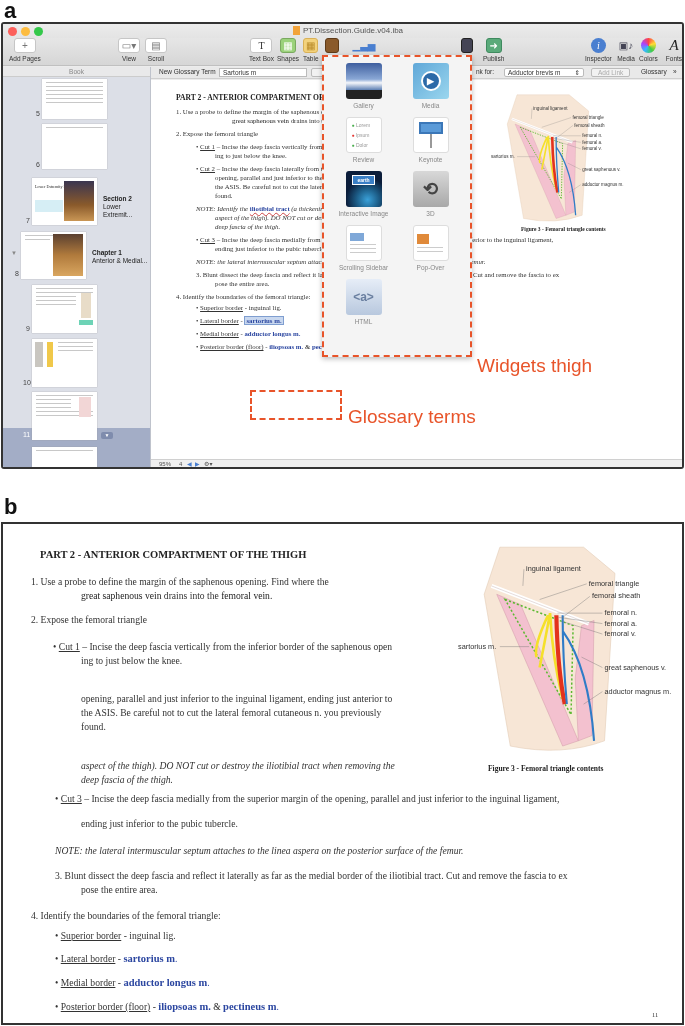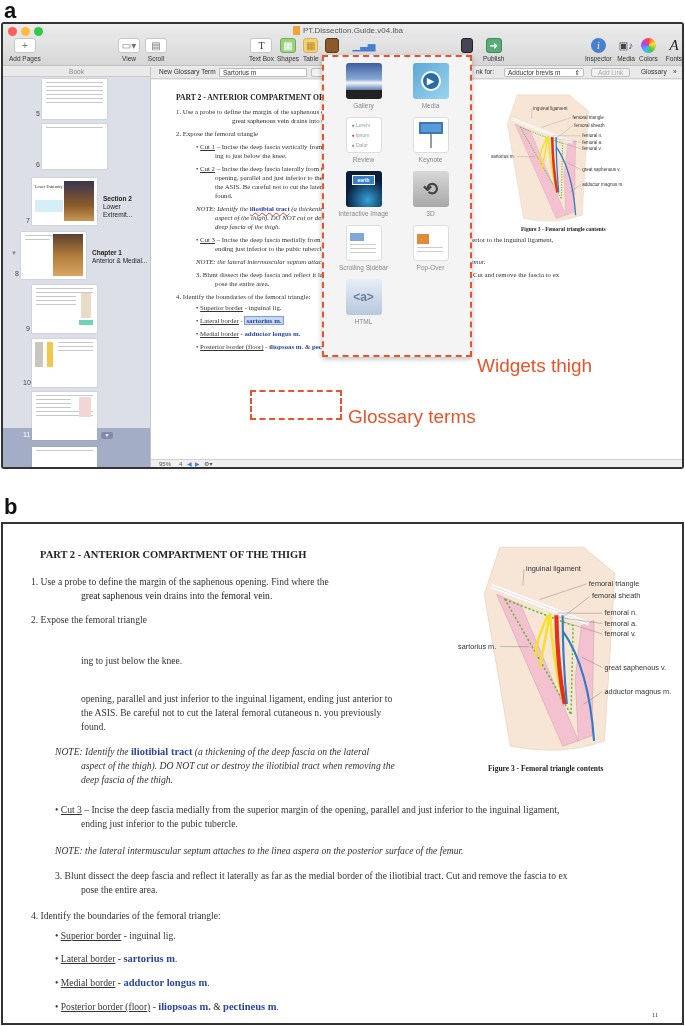--- a/index.html
+++ b/index.html
@@ -352,31 +352,31 @@
 <div class="annot" style="left:348px;top:406px">Glossary terms</div>
 
 <div class="panel-letter" id="lb">b</div>
 
 <div class="docb">
   <div class="h">PART 2 - ANTERIOR COMPARTMENT OF THE THIGH</div>
   <div class="p" style="left:28px;top:51px">1. Use a probe to define the margin of the saphenous opening. Find where the</div>
   <div class="p" style="left:78px;top:65px"><span class="b">great saphenous vein</span><span> drains into the </span><span class="b">femoral vein.</span></div>
   <div class="p" style="left:28px;top:89px">2. Expose the femoral triangle</div>
 
+  <div class="p" style="left:50px;top:116px">• <span class="u">Cut 1</span><span> – Incise the deep fascia vertically from the inferior border of the saphenous open</span></div>
   <div class="p" style="left:78px;top:130px">ing to just below the knee.</div>
 
   <div class="p" style="left:78px;top:168px">opening, parallel and just inferior to the inguinal ligament, ending just anterior to</div>
   <div class="p" style="left:78px;top:182px">the ASIS. Be careful not to cut the lateral femoral cutaneous n. you previously</div>
   <div class="p" style="left:78px;top:196px">found.</div>
 
-  <div class="p i" style="left:52px;top:221px"><span>NOTE: Identify the </span><span class="g" style="font-style:normal;font-size:10.5px">iliotibial tract</span><span> (a thickening of the deep fascia on the lateral</span></div>
   <div class="p i" style="left:78px;top:235px">aspect of the thigh). DO NOT cut or destroy the iliotibial tract when removing the</div>
   <div class="p i" style="left:78px;top:249px">deep fascia of the thigh.</div>
 
-  <div class="p" style="left:52px;top:279px">• <span class="u">Cut 3</span><span> – Incise the deep fascia medially from the superior margin of the opening, parallel and just inferior to the inguinal ligament,</span></div>
+  <div class="p" style="left:52px;top:268px">• <span class="u">Cut 3</span><span> – Incise the deep fascia medially from the superior margin of the opening, parallel and just inferior to the inguinal ligament,</span></div>
   <div class="p" style="left:78px;top:293px">ending just inferior to the pubic tubercle.</div>
 
   <div class="p i" style="left:52px;top:320px">NOTE: the lateral intermuscular septum attaches to the linea aspera on the posterior surface of the femur.</div>
 
   <div class="p" style="left:52px;top:345px">3. Blunt dissect the deep fascia and reflect it laterally as far as the medial border of the iliotibial tract. Cut and remove the fascia to ex</div>
   <div class="p" style="left:78px;top:359px">pose the entire area.</div>
 
   <div class="p" style="left:28px;top:385px">4. Identify the boundaries of the femoral triangle:</div>
   <div class="p" style="left:52px;top:405px">• <span class="u">Superior border</span><span> - </span><span>inguinal lig.</span></div>
   <div class="p" style="left:52px;top:428px">• <span class="u">Lateral border</span><span> - </span><span class="g" style="font-size:10.5px">sartorius m</span><span style="color:#2b46a0">.</span></div>

